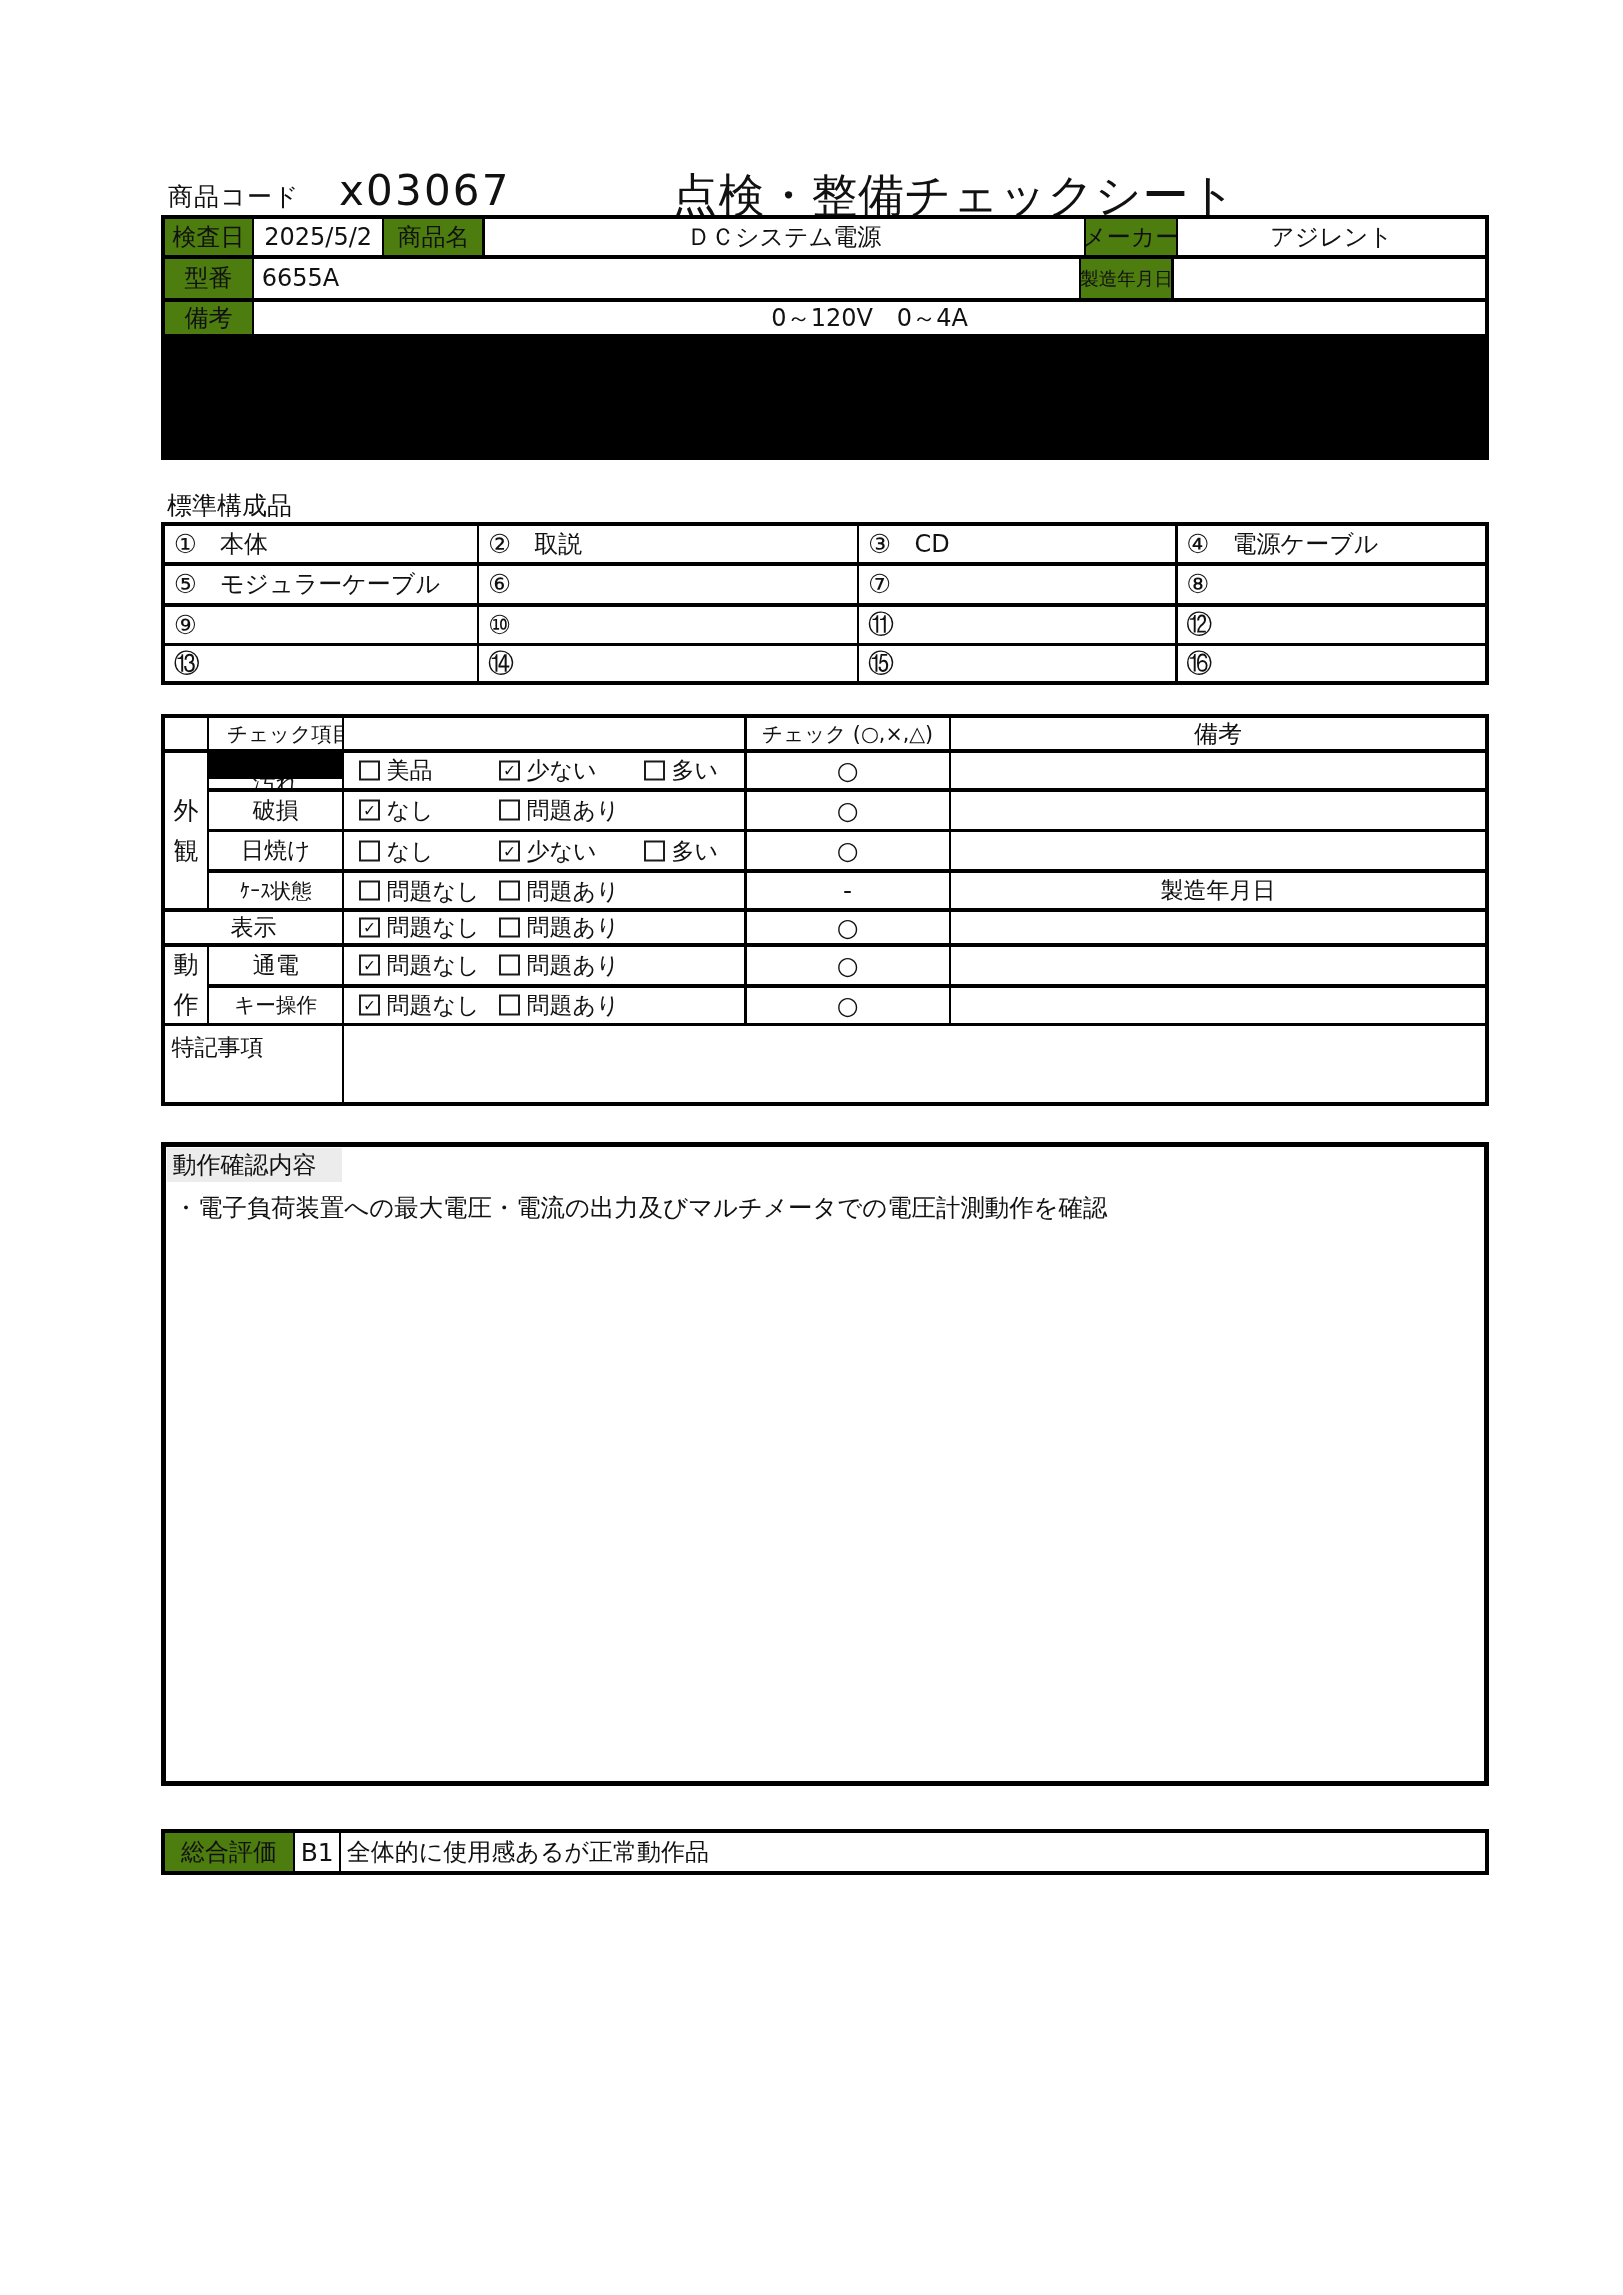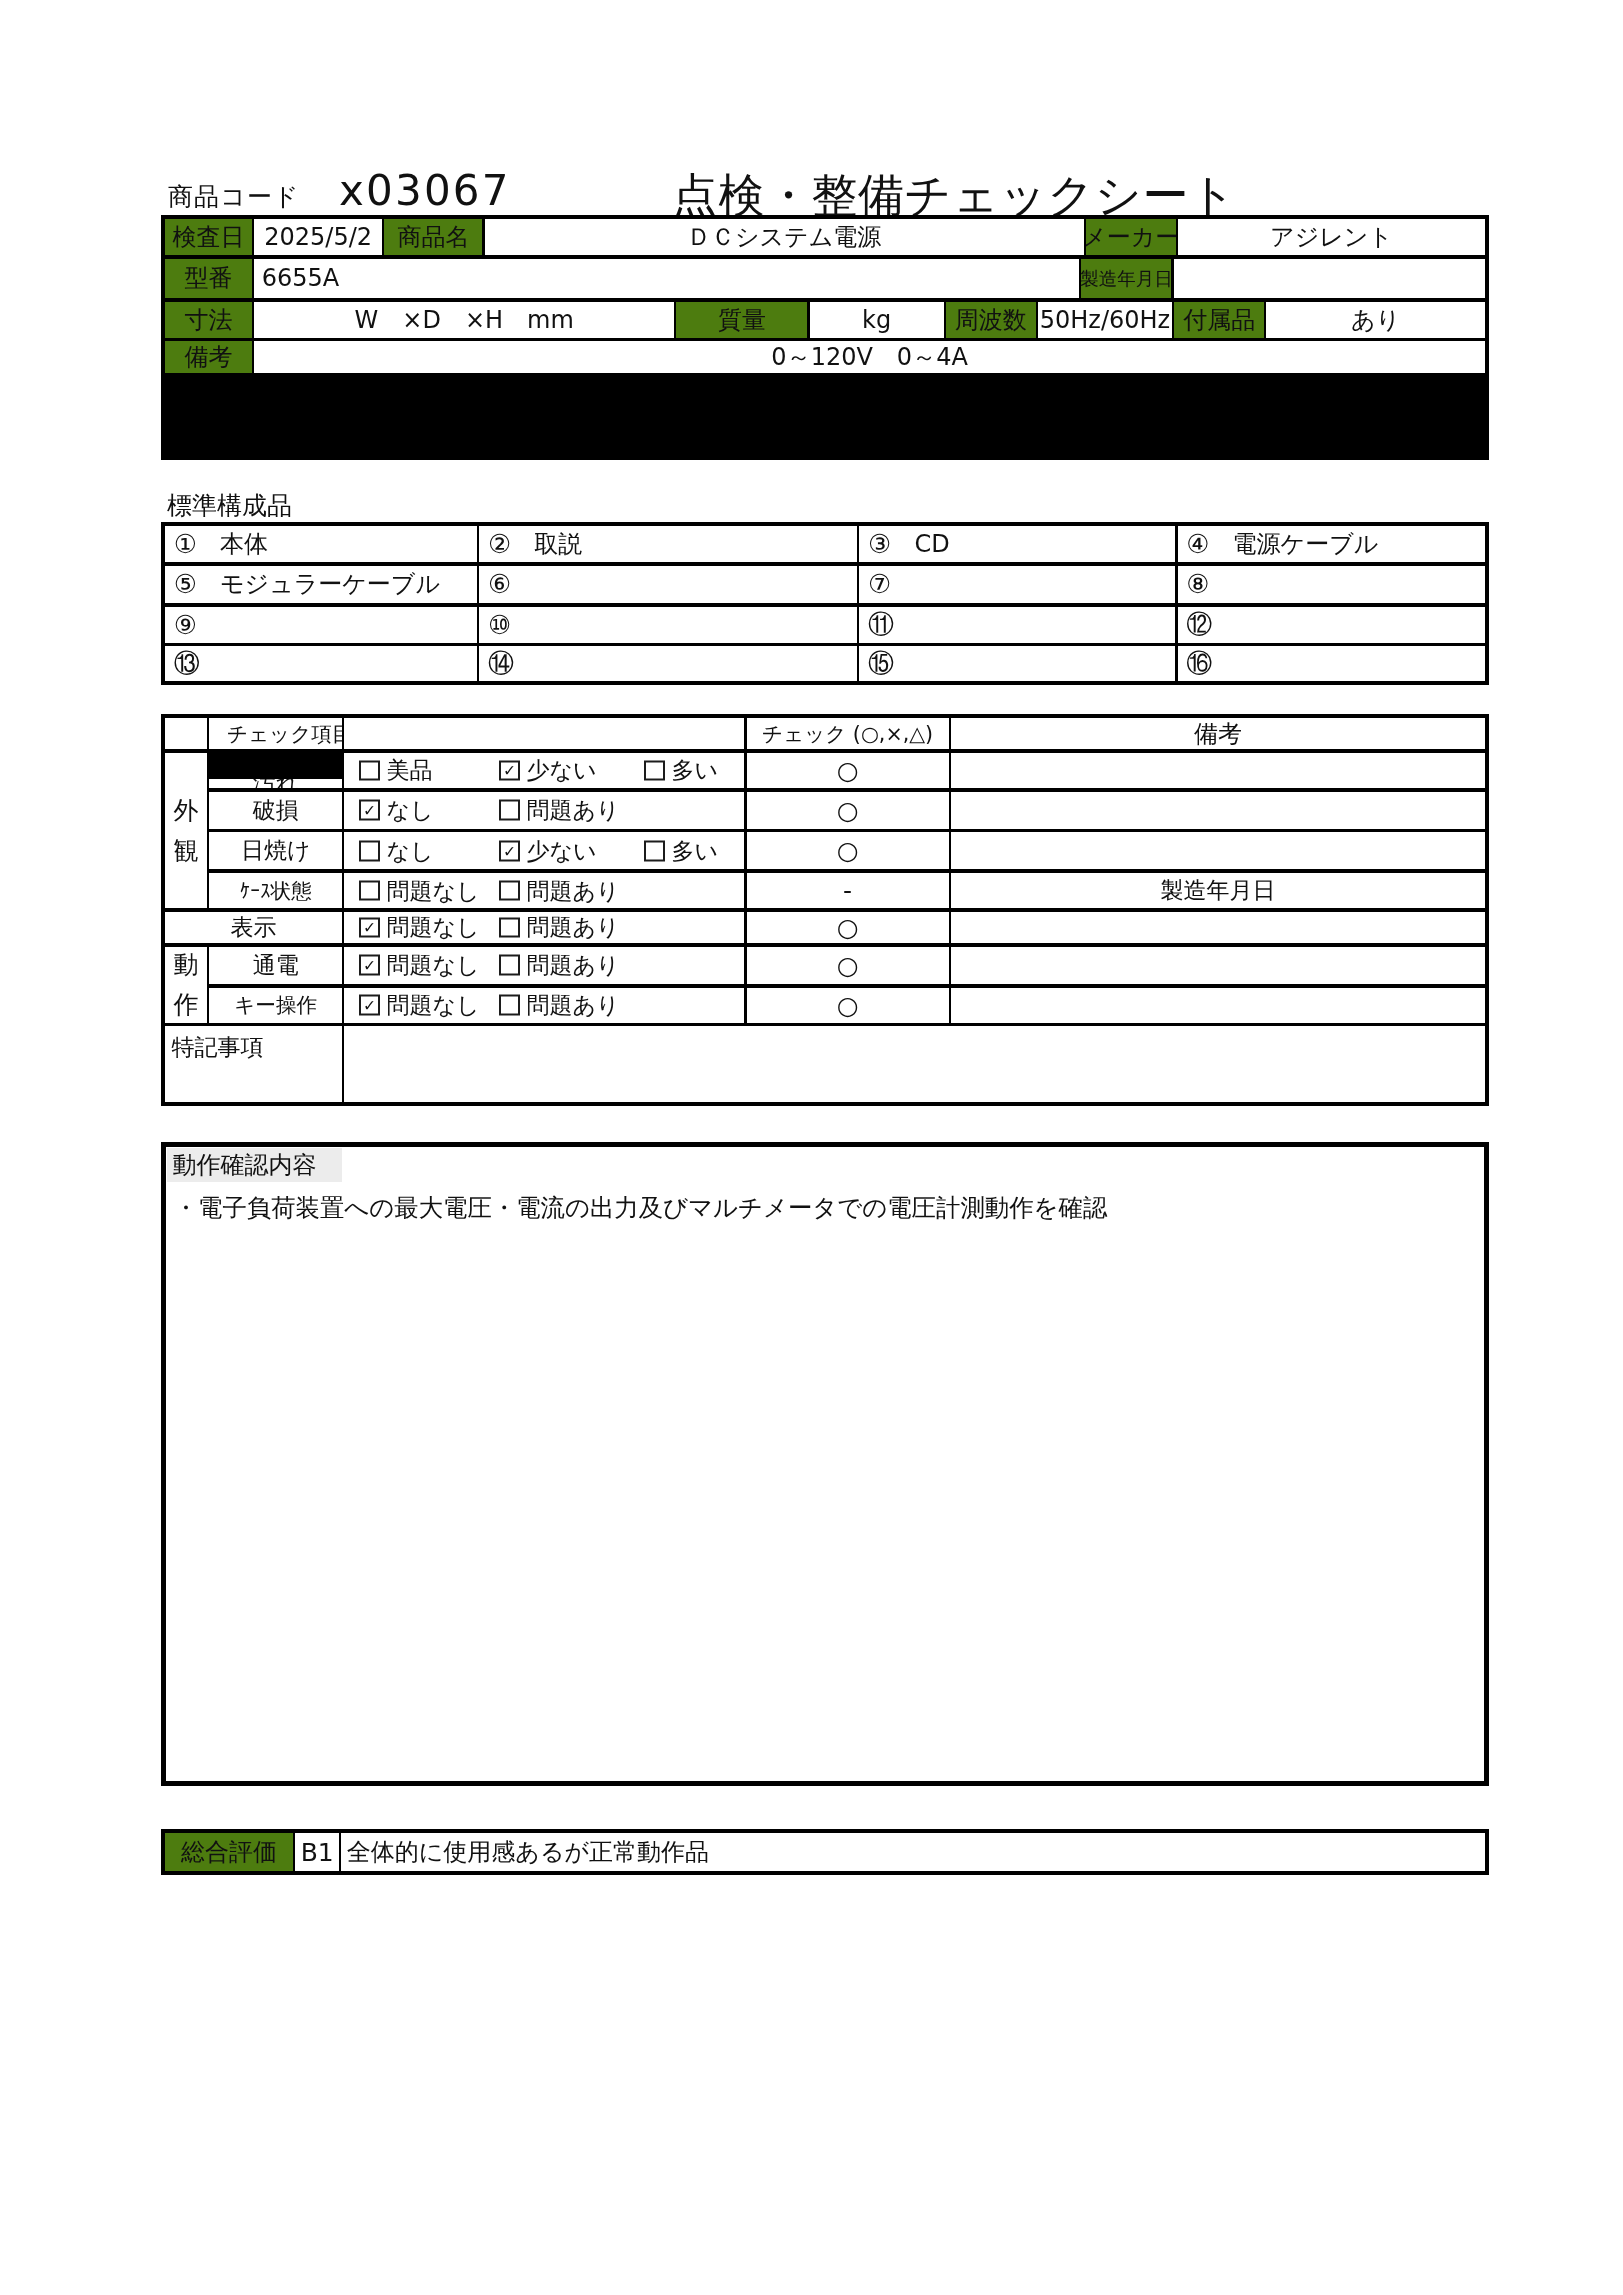--- a/index.html
+++ b/index.html
@@ -96,30 +96,20 @@
         <div class="cell" style="width:599px">ＤＣシステム電源</div>
         <div class="cell gray" style="width:90px">メーカー</div>
         <div class="cell grow">アジレント</div>
       </div>
       <div class="row" style="height:39px">
         <div class="cell gray" style="width:87px">型番</div>
         <div class="cell left" style="width:825px; padding-left:7.6px">6655A</div>
         <div class="cell gray fs-small" style="width:90px">製造年月日</div>
         <div class="cell grow"></div>
       </div>
-      <div class="row" style="height:36px">
-        <div class="cell gray" style="width:87px">寸法</div>
-        <div class="cell" style="width:420px">W　×D　×H　mm</div>
-        <div class="cell gray" style="width:131px">質量</div>
-        <div class="cell" style="width:134px">kg</div>
-        <div class="cell gray" style="width:90px">周波数</div>
-        <div class="cell" style="width:134px">50Hz/60Hz</div>
-        <div class="cell gray" style="width:90px">付属品</div>
-        <div class="cell grow">あり</div>
-      </div>
       <div class="row grow">
         <div class="cell gray" style="width:87px">備考</div>
         <div class="cell grow">0～120V　0～4A</div>
       </div>
     </div>
   </div>
 
   <div class="abs section-label">標準構成品</div>
   <div class="tbl" id="components-table">
     <div id="components-grid">

